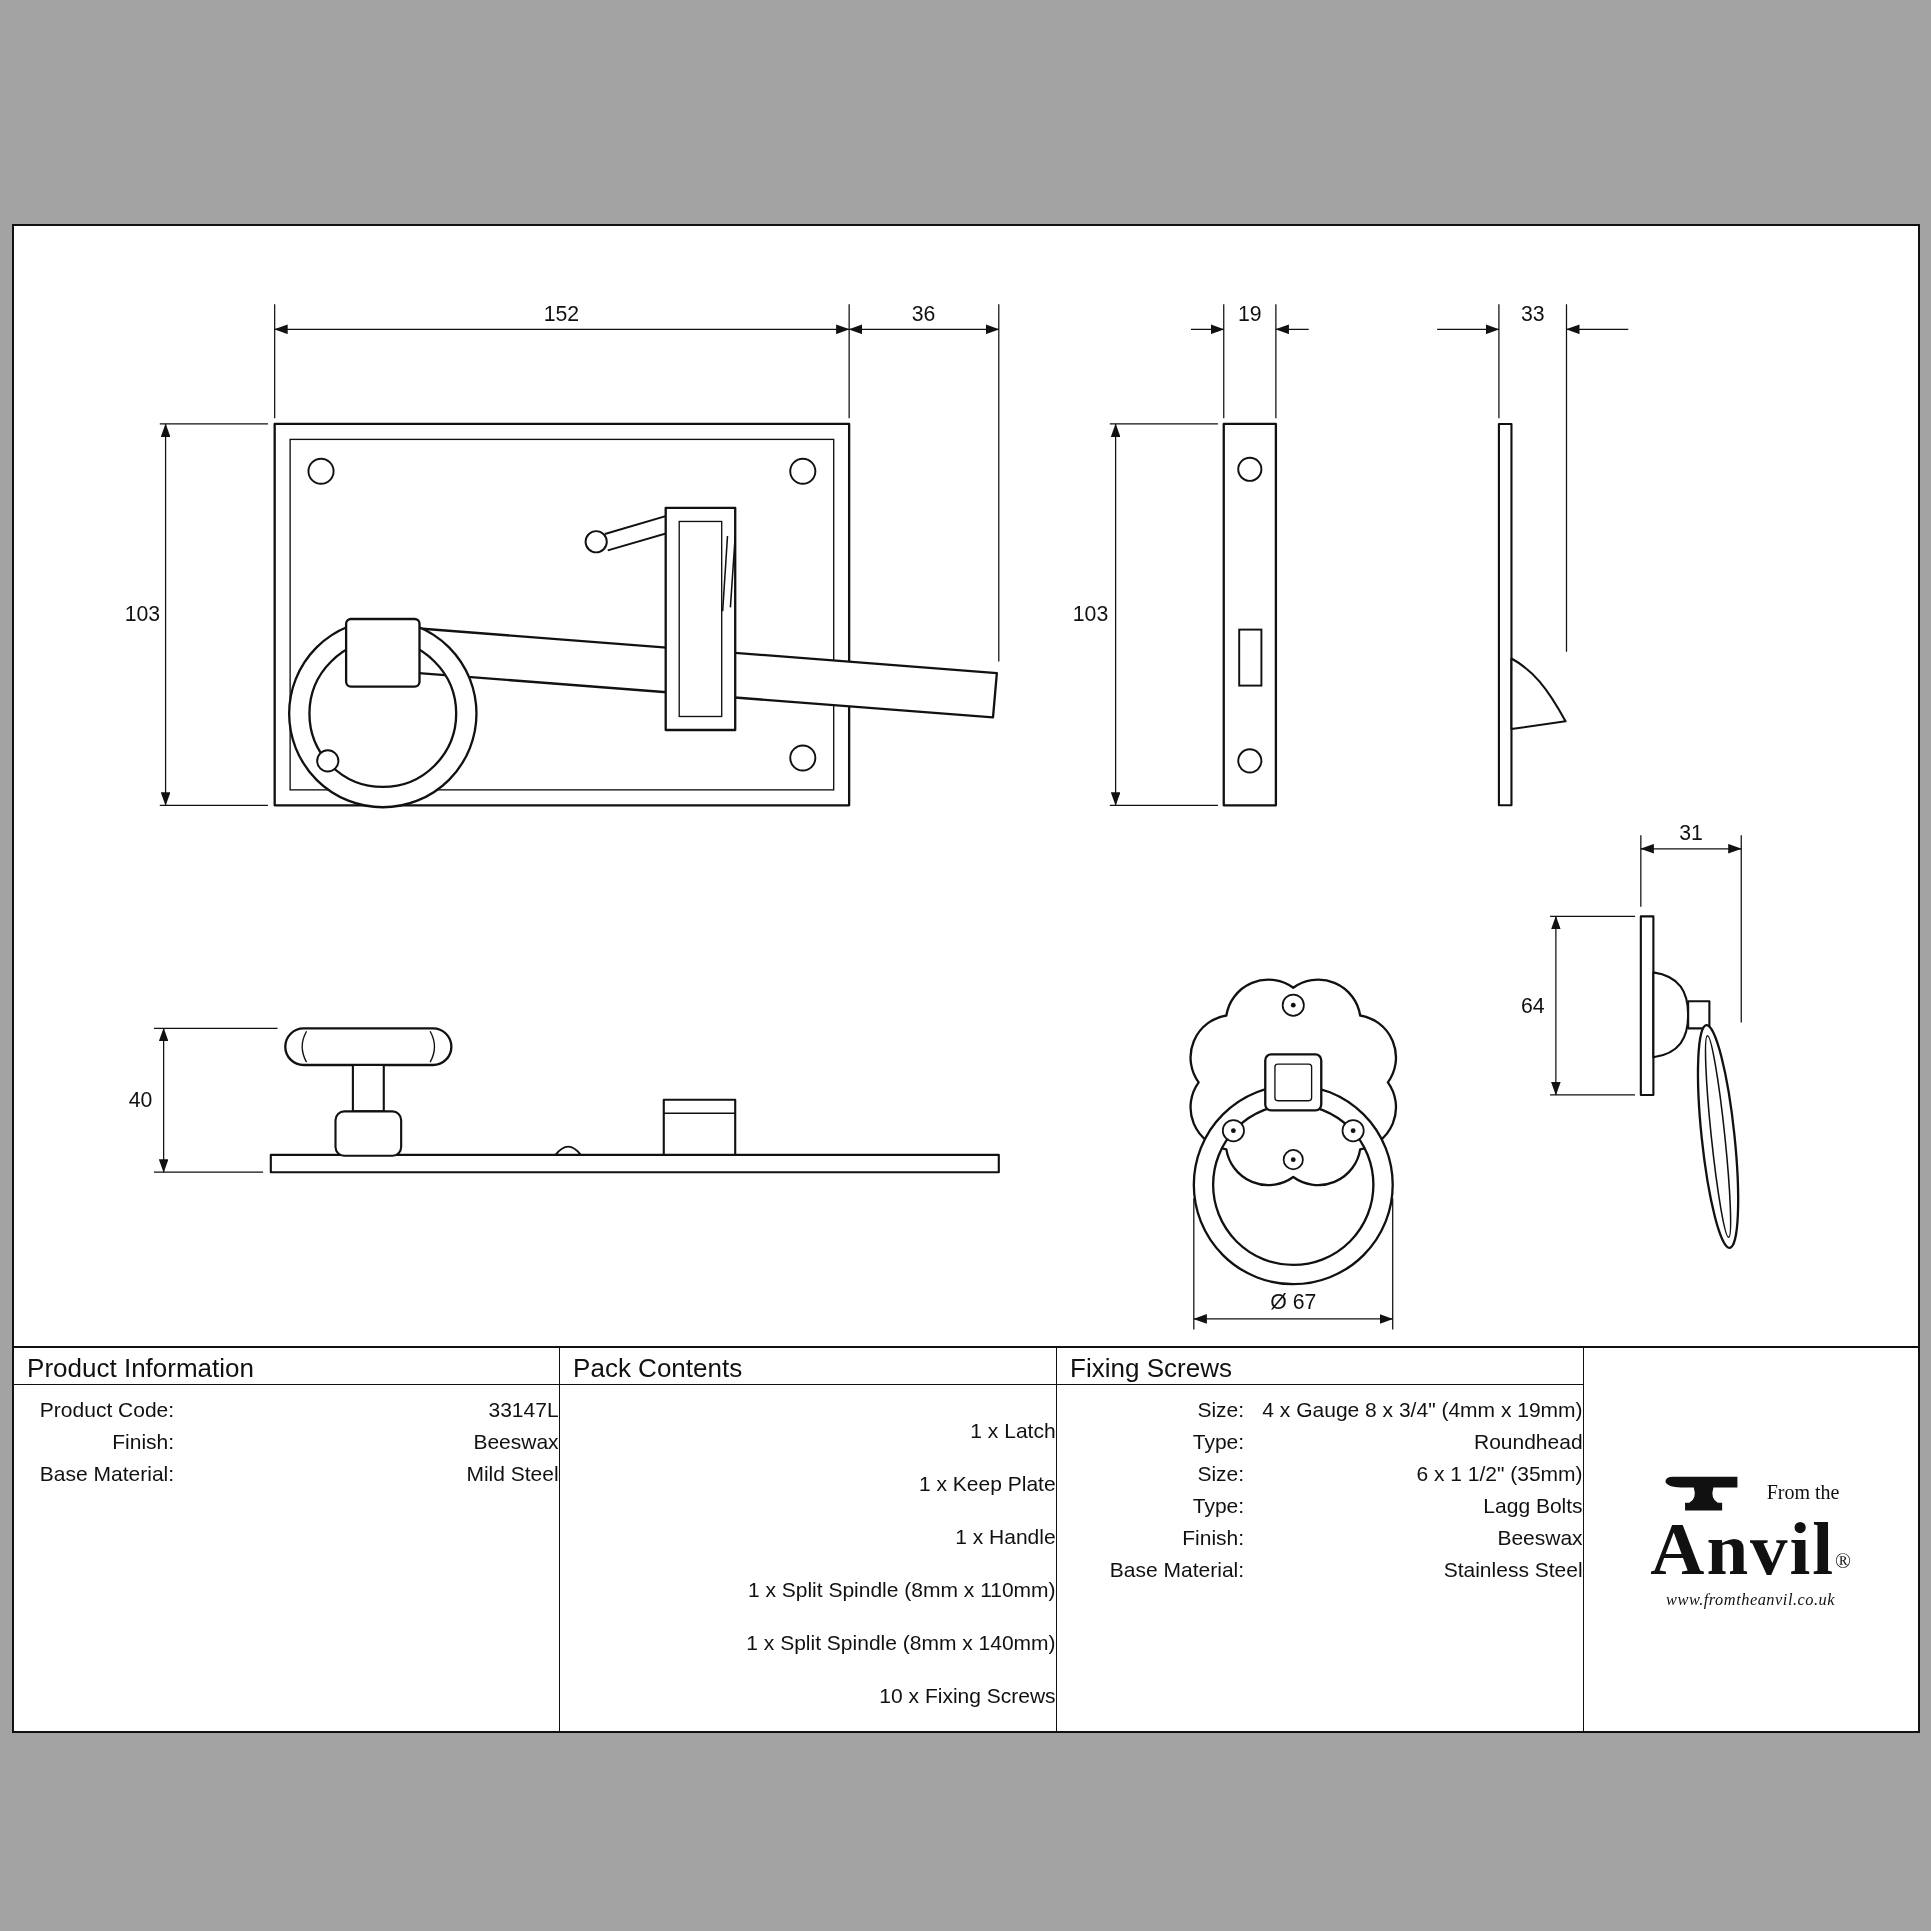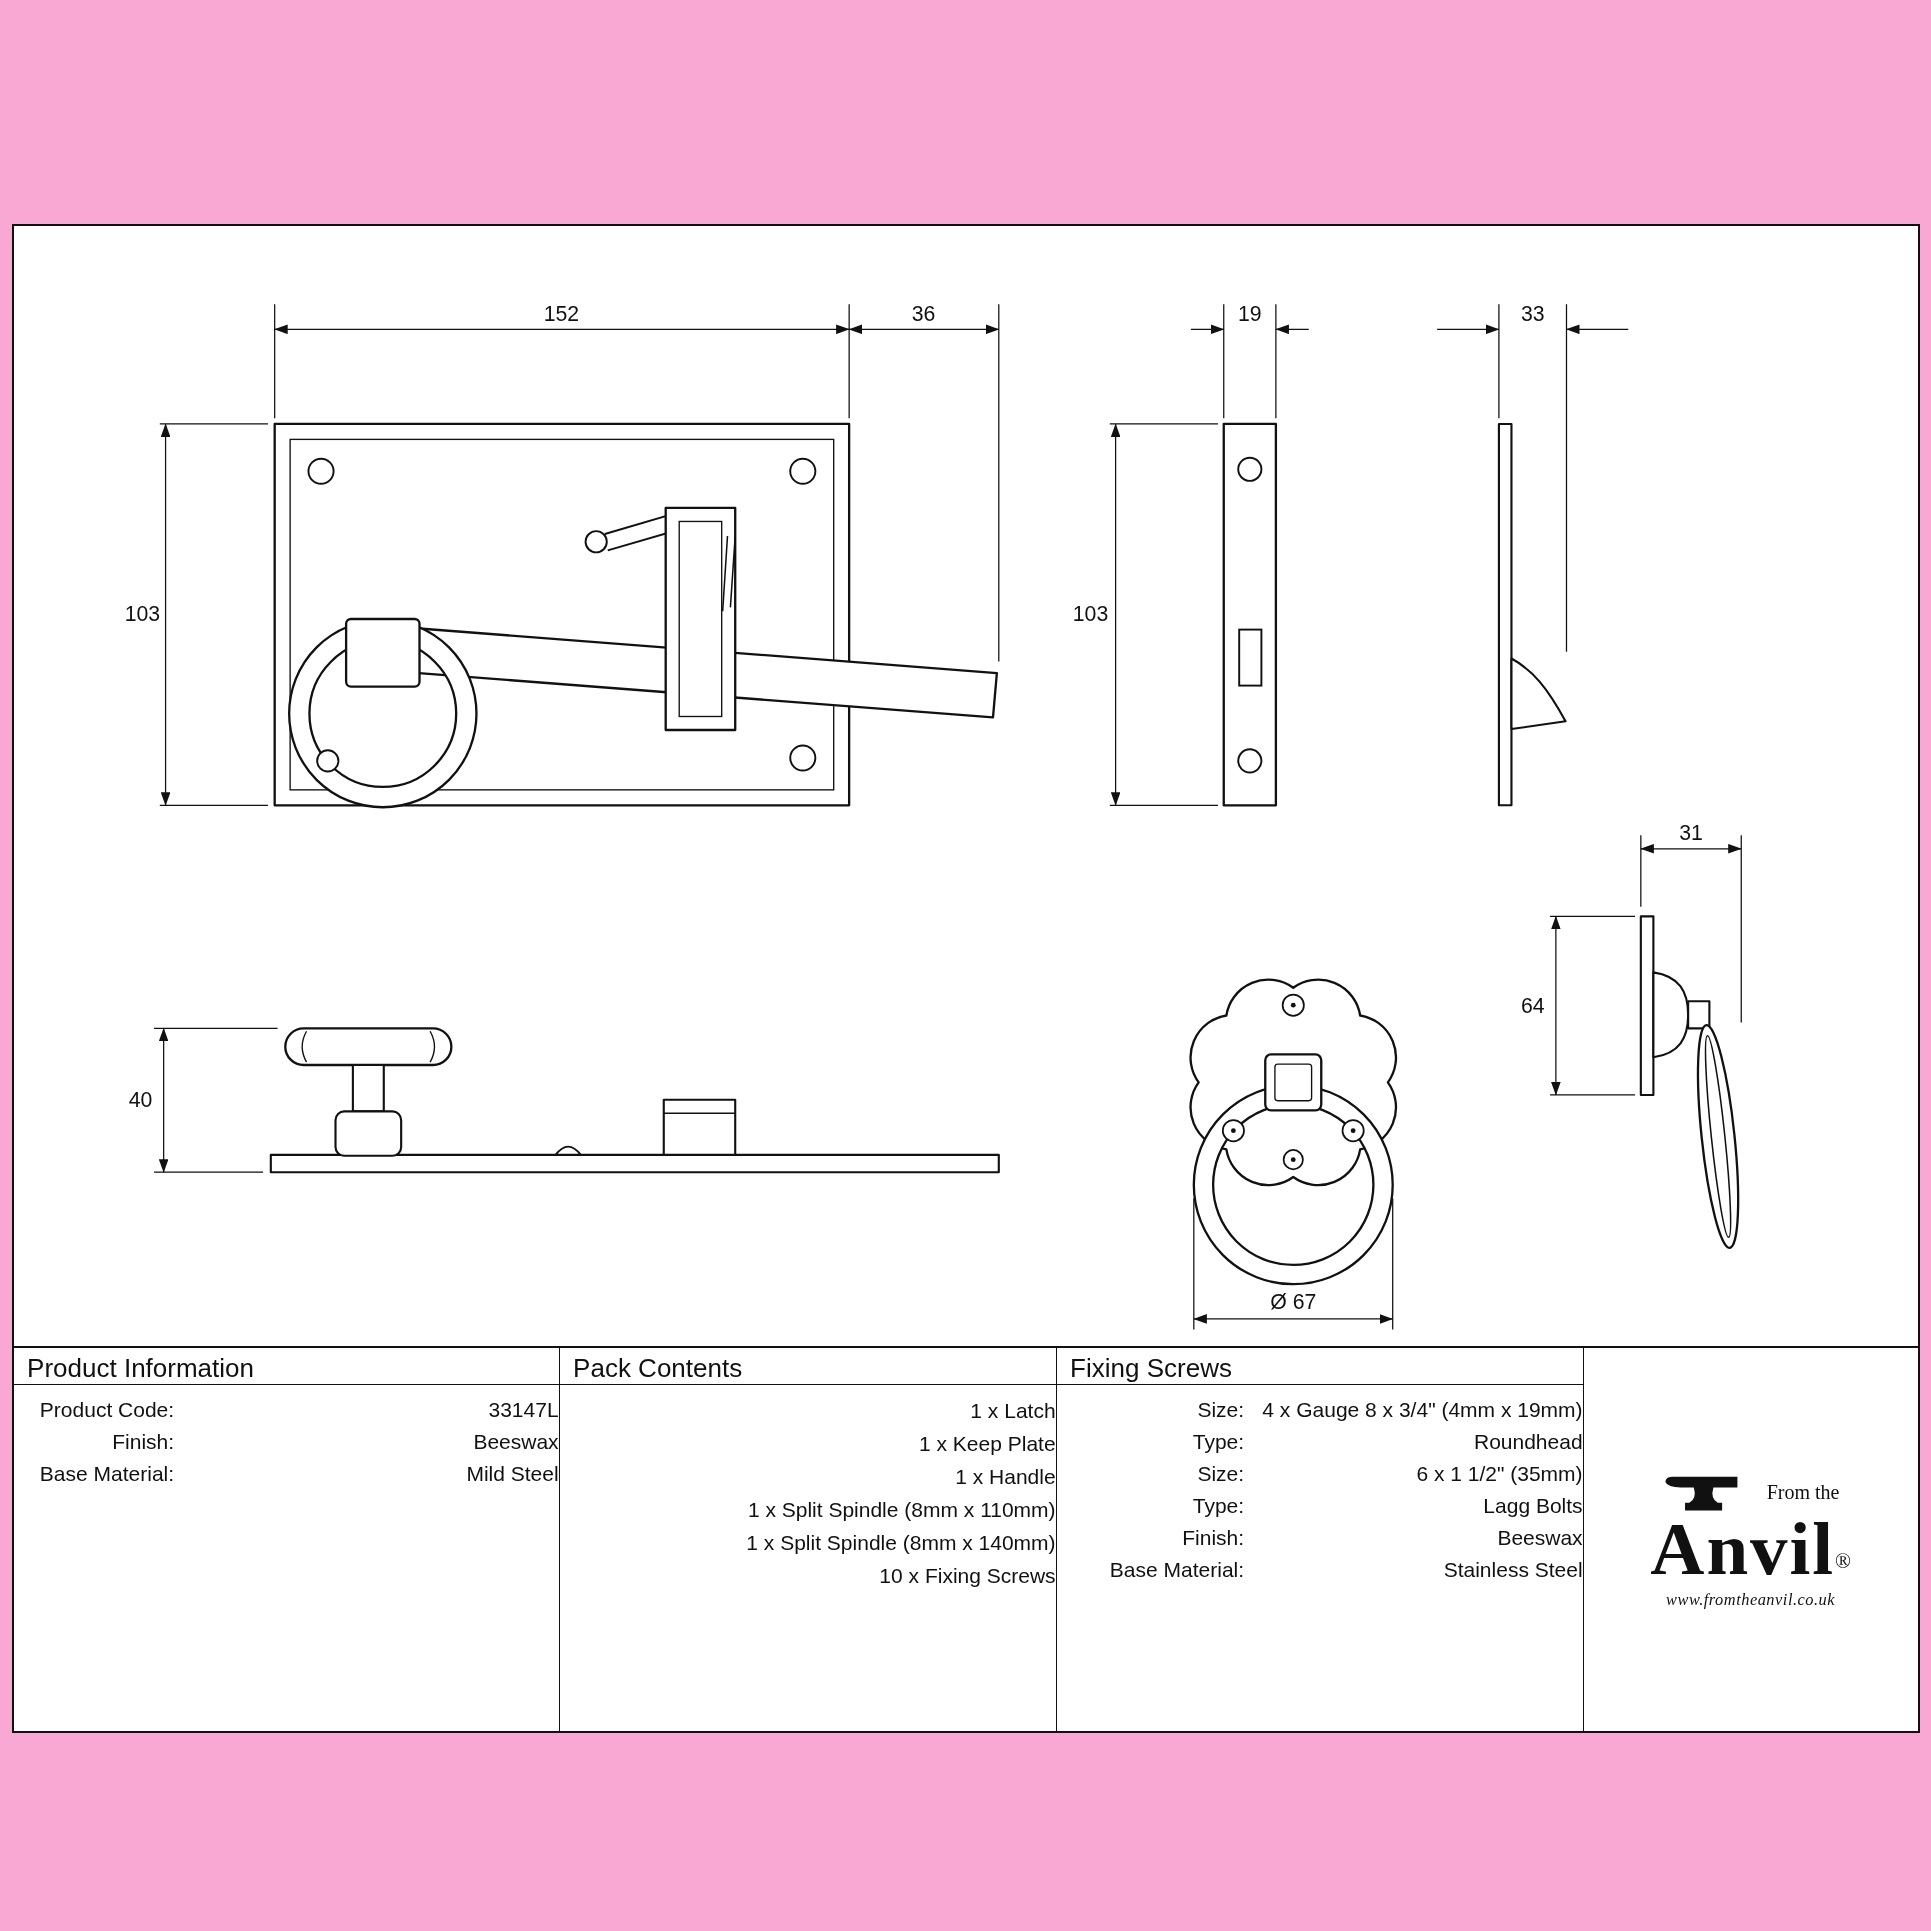--- a/index.html
+++ b/index.html
@@ -1,18 +1,18 @@
 <!DOCTYPE html>
 <html><head>
 <meta charset="utf-8">
 <style>
   * { margin:0; padding:0; box-sizing:border-box; }
   html,body { width:1931px; height:1931px; background:#fff; color:#111;
               font-family:"Liberation Sans", sans-serif; }
-  .page { position:relative; width:1931px; height:1931px; background:#f9a8d4; overflow:hidden; }
+  .page { position:relative; width:1931px; height:1931px; background:#a3a3a3; overflow:hidden; }
 
   .frame { position:absolute; left:11.6px; top:224px; width:1908px; height:1509px;
            border:2.9px solid #111; display:flex; flex-direction:column; background:#fff; }
 
   .drawing-area { flex:0 0 1120px; position:relative; }
   .drawing-area svg { display:block; }
 
   
   .p24{stroke:#111;stroke-width:2.4;fill:none;stroke-linejoin:round;}
   .p22{stroke:#111;stroke-width:2.2;fill:none;stroke-linejoin:round;}
@@ -30,21 +30,21 @@
 
   .spec-table { border-top:2.9px solid #111; flex:1 1 auto; display:grid;
                 grid-template-columns:546px 497px 527px 1fr;
                 grid-template-rows:37px 1fr; }
   .cell { overflow:hidden; }
   .vline { border-right:1.9px solid #111; }
   .head { border-bottom:1.9px solid #111; font-size:26px; padding:4.8px 0 0 13.5px; }
   .bodycell { padding:8.7px 0 0 13.5px; font-size:21px;text-align:right; }
   .kv { display:grid; grid-template-columns:147px 1fr; line-height:32px; }
   .kv3 { display:grid; grid-template-columns:174px 1fr; line-height:32px; white-space:nowrap;gap:8px; }
-  .pack-line { line-height:33px; }
+  .pack-line { line-height:33px;margin-top:20px; }
 
   .logo-cell { grid-column:4; grid-row:1 / span 2; display:flex; align-items:center; justify-content:center; }
   .logo { text-align:center; font-family:"Liberation Serif", serif; }
   .logo-top { display:flex; align-items:center; justify-content:center; gap:24px; margin-bottom:0px; }
   .logo-tagline { font-size:20px; }
   .logo-name-row { line-height:1; margin-top:-5.8px; }
   .logo-name { font-size:75px; font-weight:bold; letter-spacing:1.9px; }
   .logo-reg { font-size:21px; vertical-align:super; }
   .logo-url { font-size:16.4px; font-style:italic; letter-spacing:0.5px; margin-top:3.9px; }
 </style>

